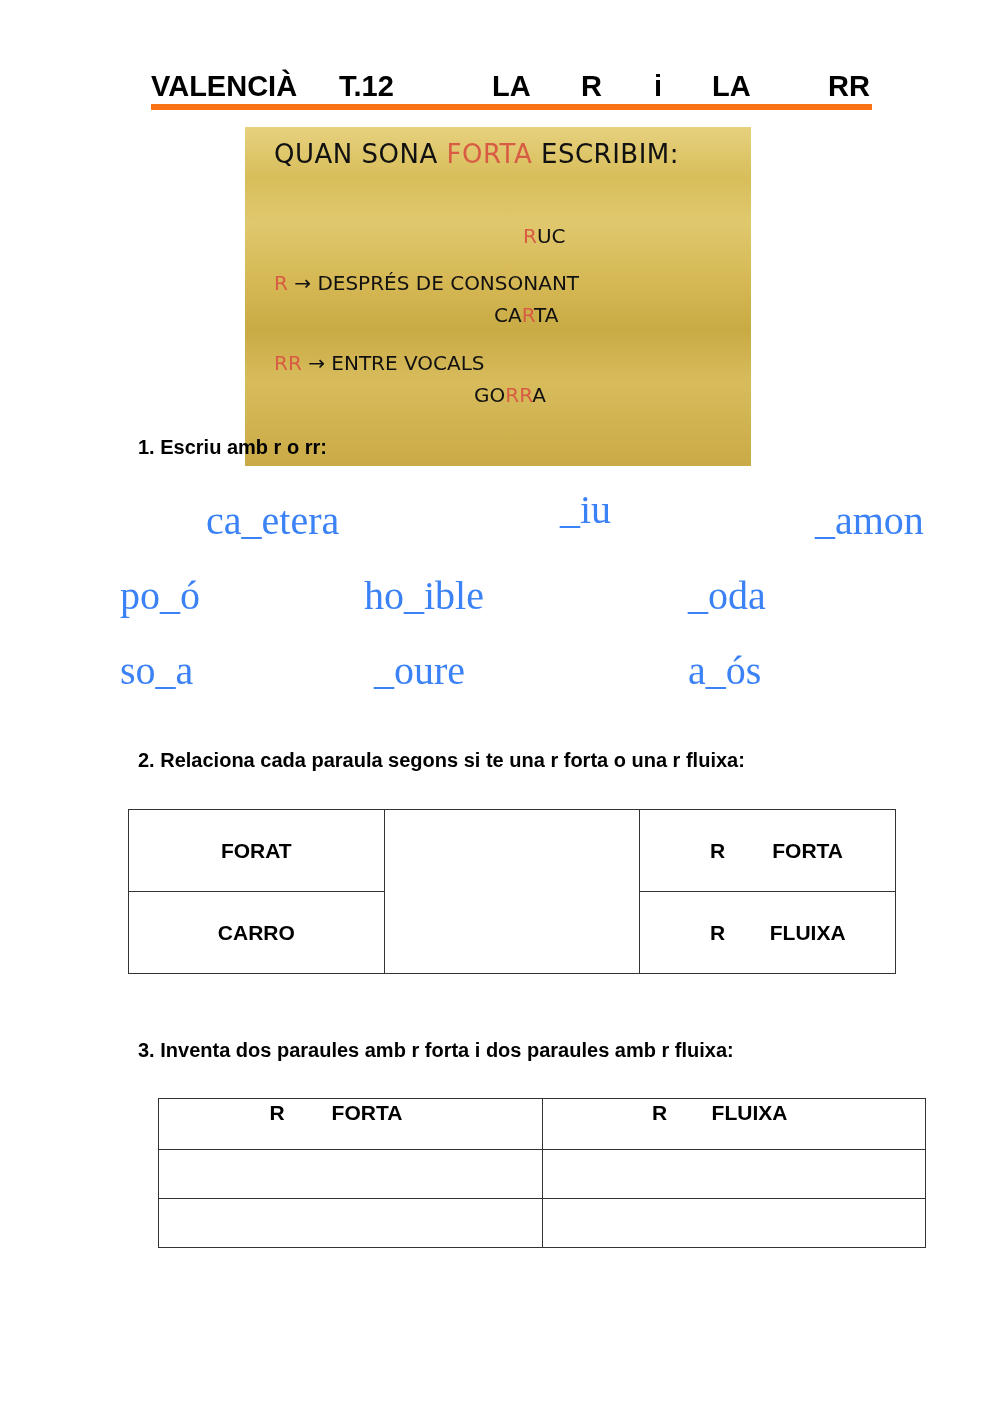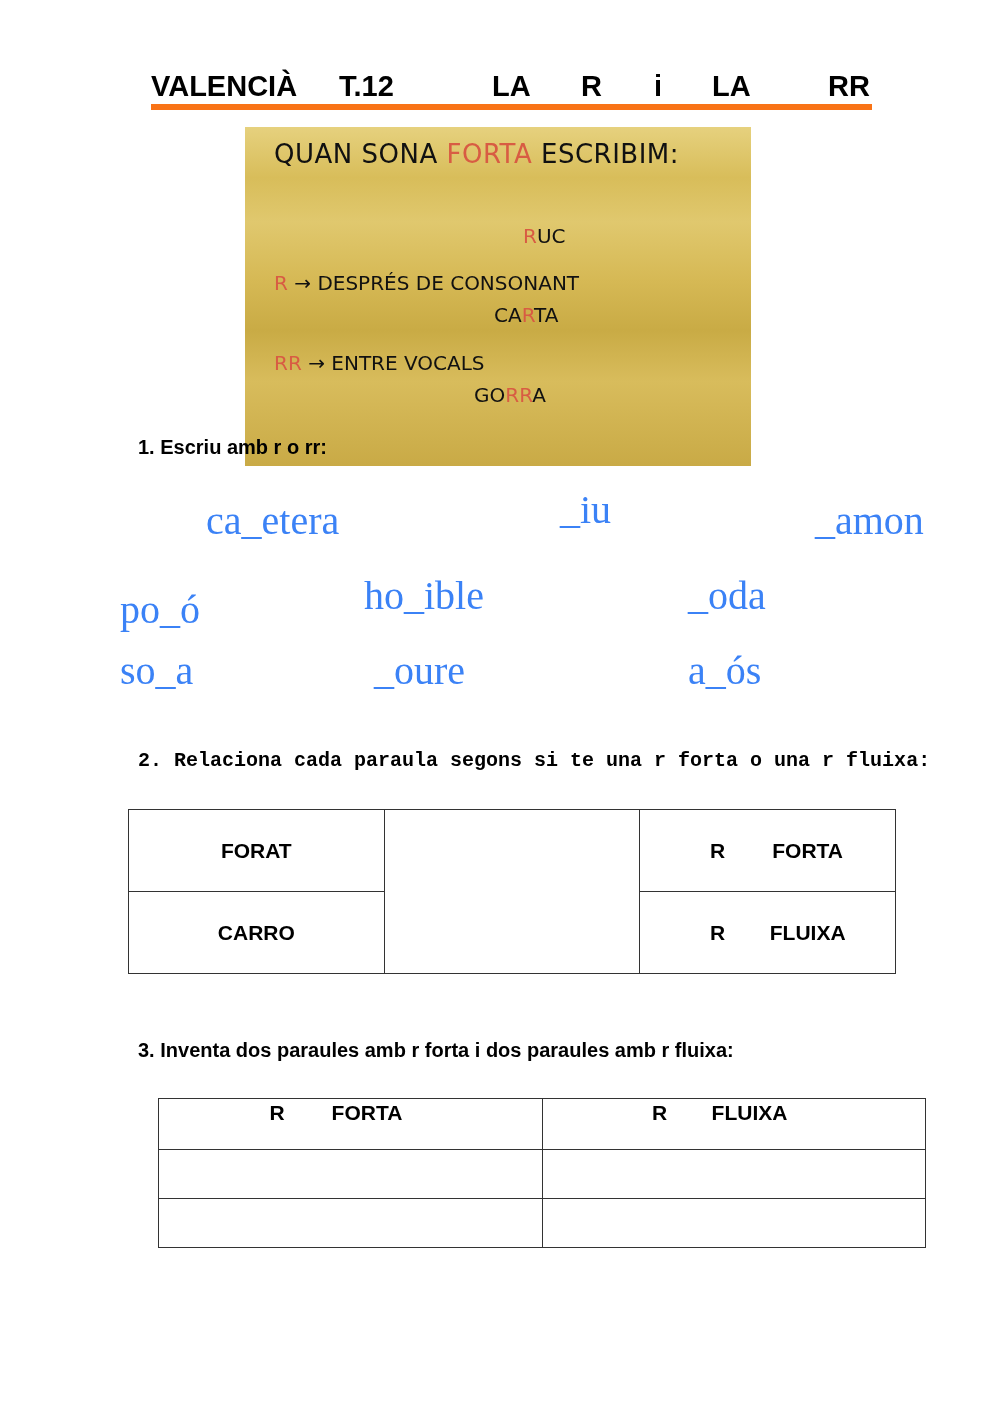--- a/index.html
+++ b/index.html
@@ -66,28 +66,28 @@
     <span>ENTRE VOCALS</span>
   </div>
   <div class="line" style="left:229px; top:256px;"><span>GO</span><span class="red">RR</span><span>A</span></div>
 </div>
 
 <div class="q" style="left:138px; top:436px;">1. Escriu amb r o rr:</div>
 
 <div class="word" style="left:206px; top:497px;">ca_etera</div>
 <div class="word" style="left:560px; top:478px;margin-top:8px;">_iu</div>
 <div class="word" style="left:787px; top:497px;margin-left:28px;">_amon</div>
-<div class="word" style="left:120px; top:572px;margin-top:14px;">po_ó</div>
+<div class="word" style="left:120px; top:572px;">po_ó</div>
 <div class="word" style="left:364px; top:572px;">ho_ible</div>
 <div class="word" style="left:688px; top:572px;">_oda</div>
 <div class="word" style="left:120px; top:647px;">so_a</div>
 <div class="word" style="left:374px; top:647px;">_oure</div>
 <div class="word" style="left:688px; top:647px;text-align:right;">a_ós</div>
 
-<div class="q" style="left:138px; top:749px;font-family:Liberation Mono, monospace;">2. Relaciona  cada paraula segons si te una r forta o una r fluixa:</div>
+<div class="q" style="left:138px; top:749px;">2. Relaciona  cada paraula segons si te una r forta o una r fluixa:</div>
 
 <table class="t2">
   <tbody>
       <tr>
     <td><span>FORAT</span></td>
     <td rowspan="2"></td>
     <td><span class="rlabel">R</span><span class="rword">FORTA</span></td>
   </tr>
   <tr>
     <td><span>CARRO</span></td>

